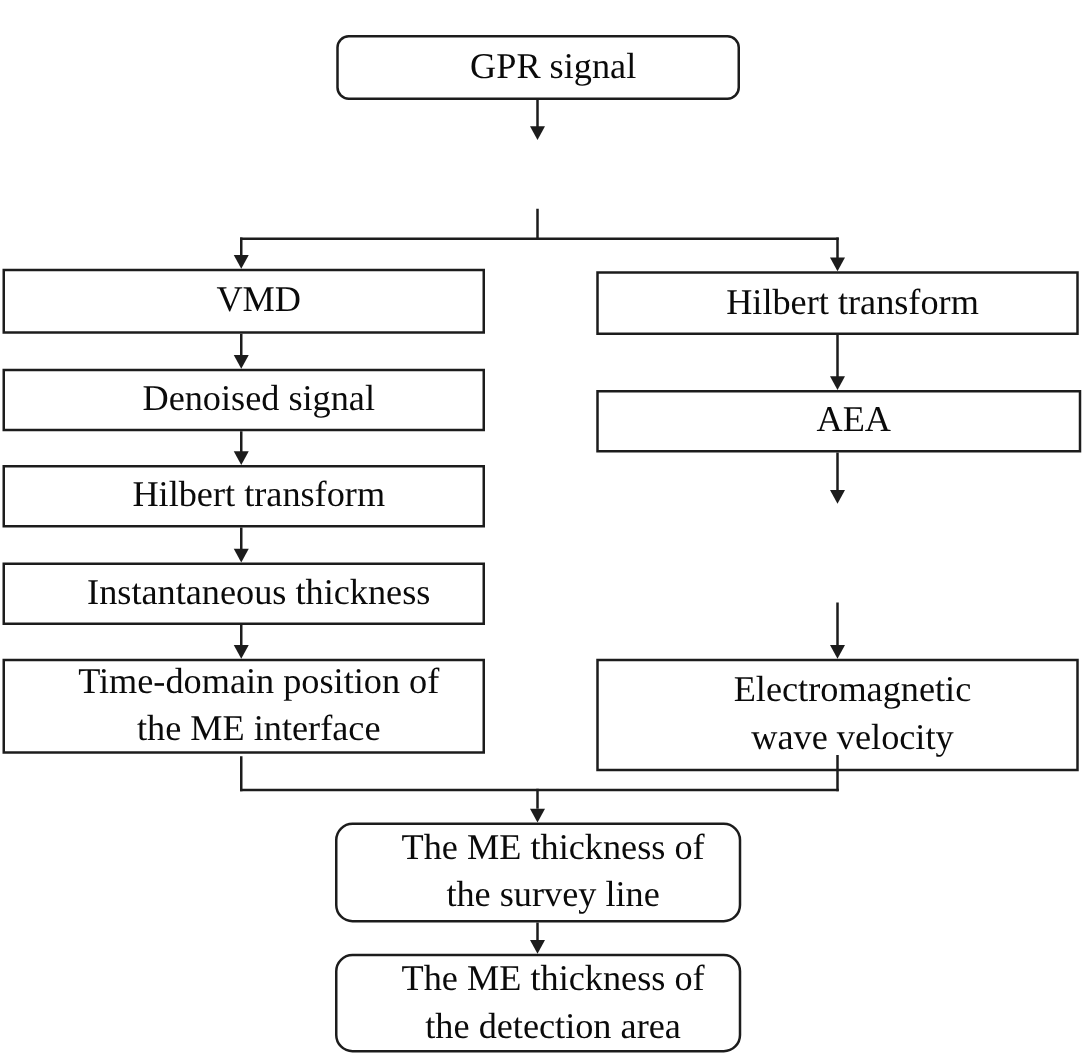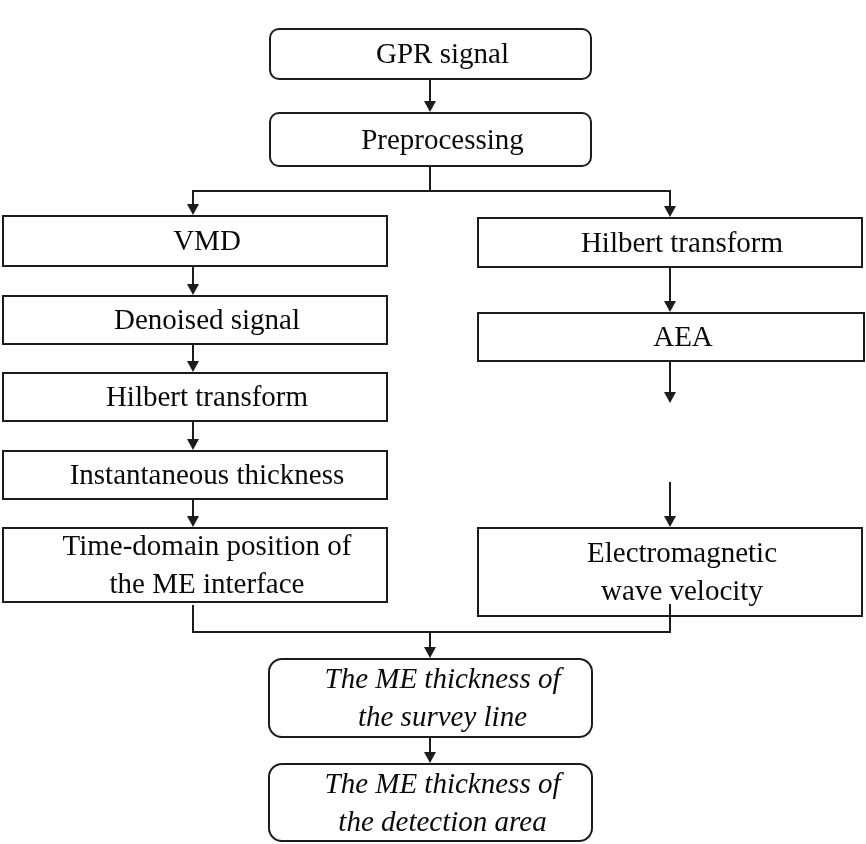--- a/index.html
+++ b/index.html
@@ -25,21 +25,21 @@
     align-items: center;
     justify-content: center;
     text-align: center;
     font-size: 29px;
     line-height: 1.3;
     white-space: pre-line;
     color: #0a0a0a;
     padding-left: 24px;
   }
   .rounded-sm { border-radius: 10px; }
-  .rounded-lg { border-radius: 14px; font-style: italic; }
+  .rounded-lg { border-radius: 14px; }
   .vline {
     position: absolute;
     width: 2px;
     background: #1c1c1c;
   }
   .hline {
     position: absolute;
     height: 2px;
     background: #1c1c1c;
   }
@@ -52,21 +52,20 @@
     border-top: 11px solid #1c1c1c;
   }
 </style>
 </head>
 <body>
 
 <div class="canvas">
 
   <div class="node rounded-sm" style="left:269px; top:28px; width:323px; height:52px;">GPR signal</div>
 
-  <div class="node rounded-sm" style="left:269px; top:112px; width:323px; height:55px;">Preprocessing</div>
 
   <div class="node" style="left:2px; top:295px; width:386px; height:50px;">Denoised signal</div>
 
   <div class="node" style="left:2px; top:215px; width:386px; height:52px;">VMD</div>
 
   <div class="node" style="left:2px; top:372px; width:386px; height:50px;">Hilbert transform</div>
 
   <div class="node" style="left:2px; top:450px; width:386px; height:50px;">Instantaneous thickness</div>
 
   <div class="node" style="left:2px; top:527px; width:386px; height:76px;">Time-domain position of

